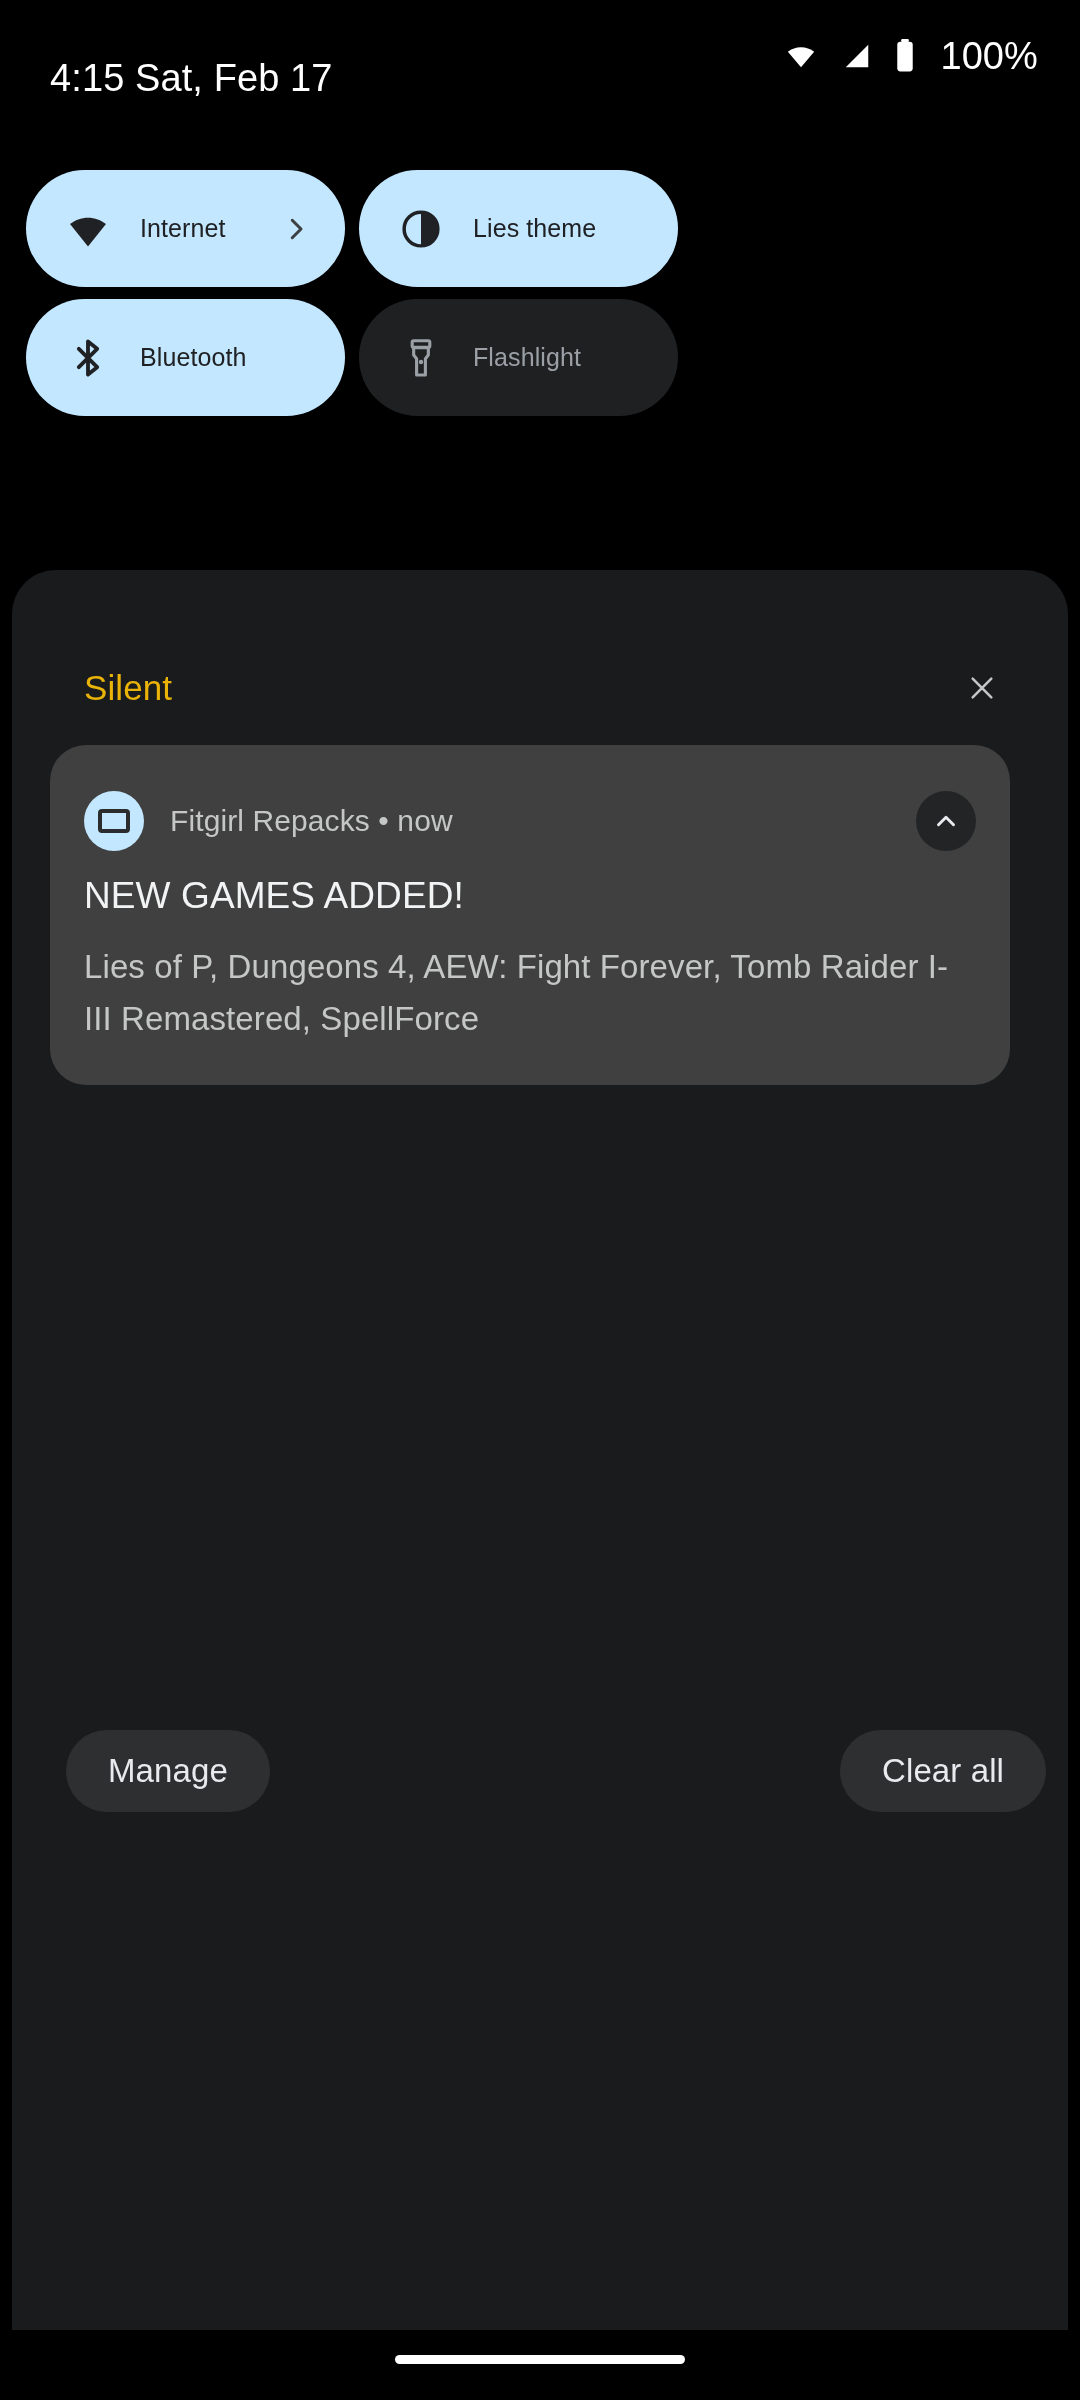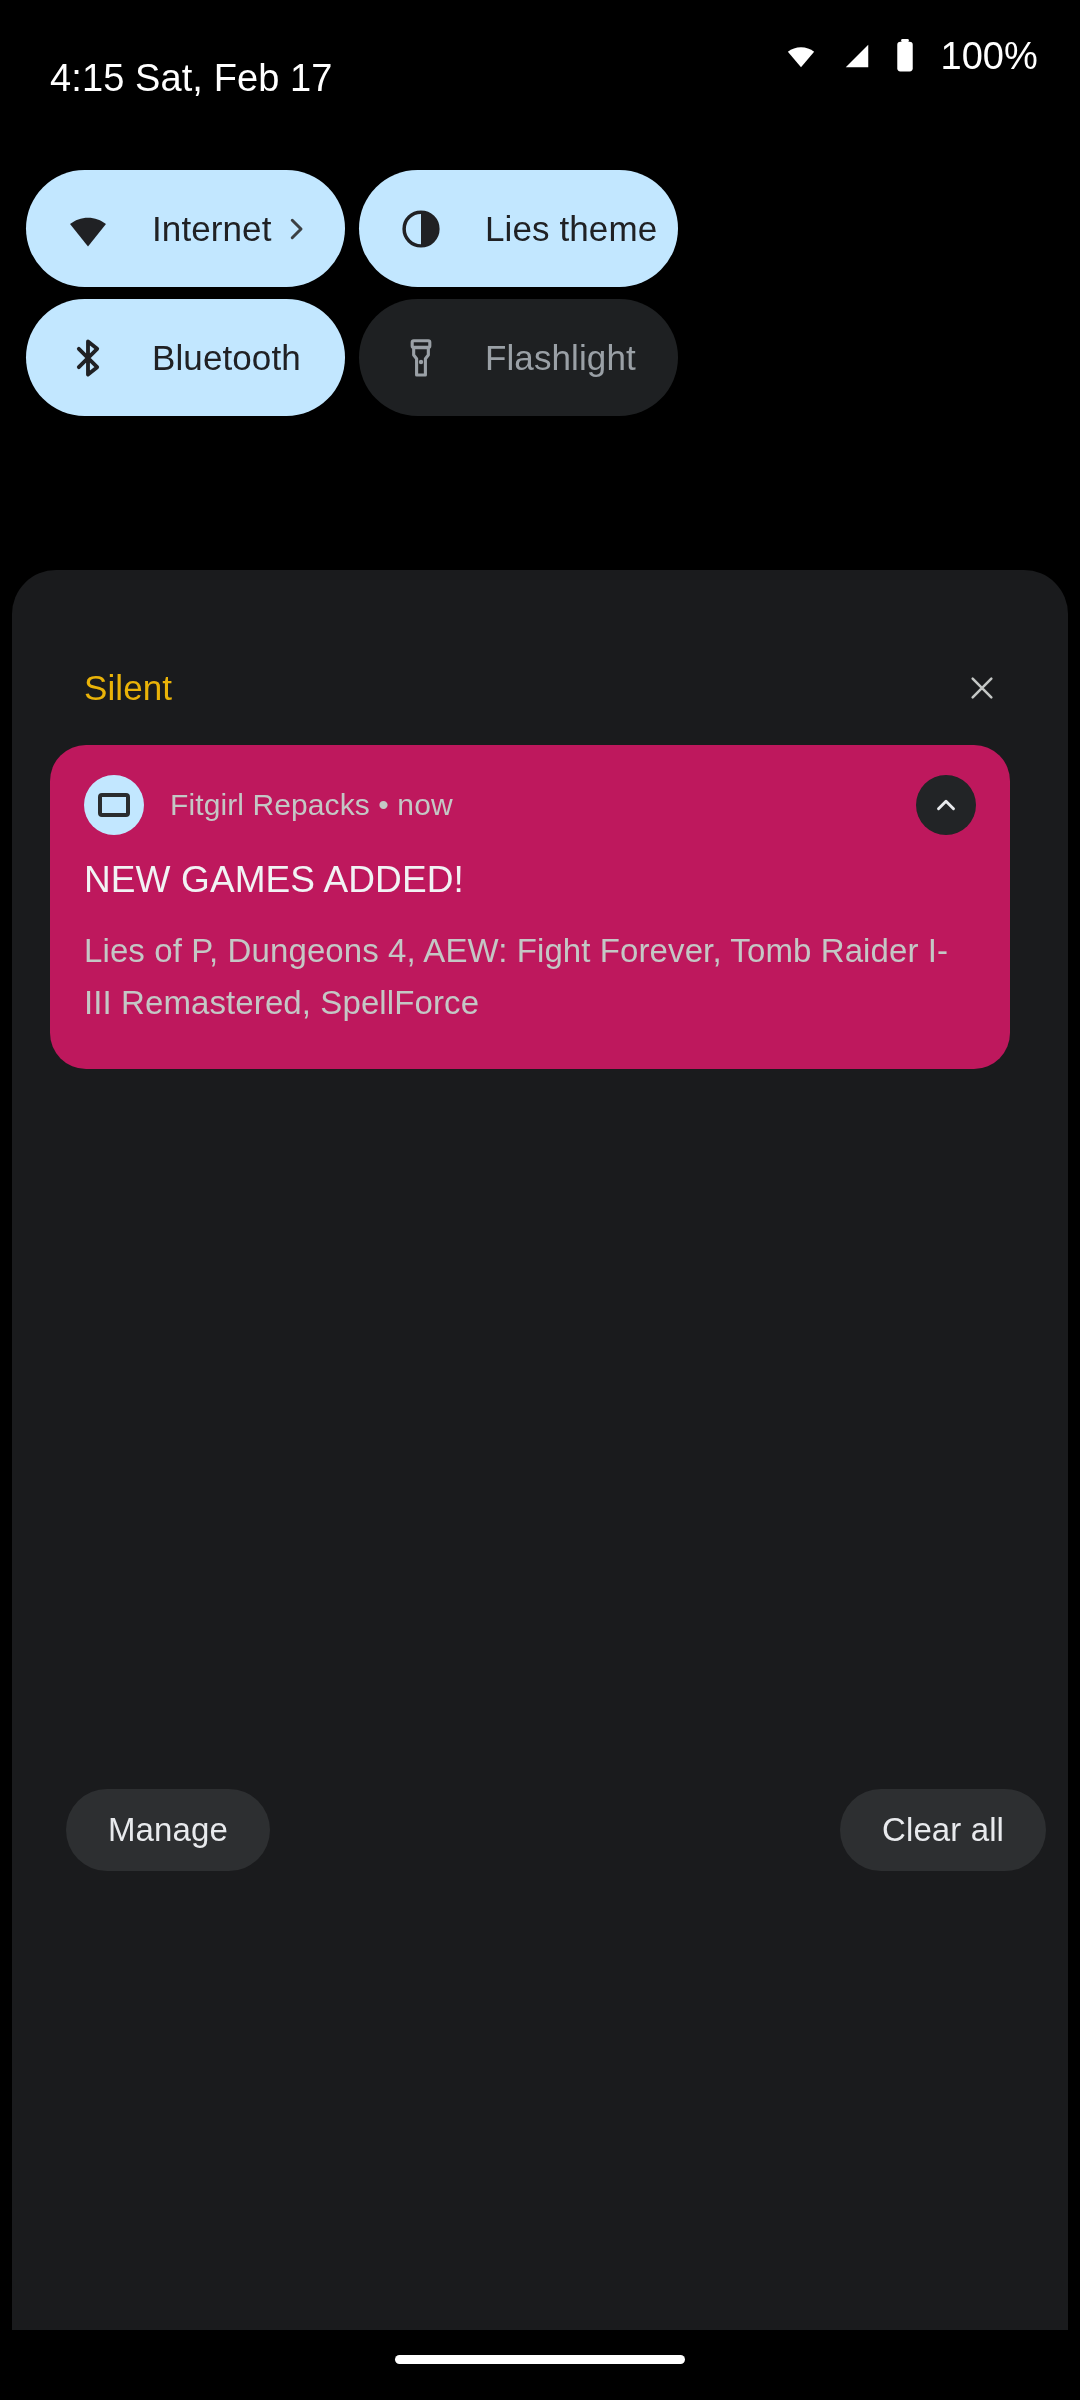--- a/index.html
+++ b/index.html
@@ -77,22 +77,22 @@
     width: 48px;
     height: 48px;
     flex: 0 0 48px;
     display: flex;
     align-items: center;
     justify-content: center;
   }
   .qs-icon svg { display: block; }
 
   .qs-label {
-    margin-left: 40px;
-    font-size: 35px;
+    margin-left: 28px;
+    font-size: 25px;
     letter-spacing: 0.1px;
     white-space: nowrap;
   }
   .qs-tile.on  .qs-label { color: #202124; }
   .qs-tile.off .qs-label { color: #9aa0a6; }
 
   .qs-chevron {
     position: absolute;
     right: 32px;
     top: 50%;
@@ -132,23 +132,23 @@
     display: flex; align-items: center; justify-content: center;
     cursor: pointer;
   }
 
   
   .notif-card {
     position: absolute;
     top: 175px;
     left: 38px;
     width: 960px;
-    background: #be185d;
+    background: #404040;
     border-radius: 36px;
-    padding: 30px 34px 40px 34px;
+    padding: 46px 34px 40px 34px;
   }
   .notif-head {
     display: flex;
     align-items: flex-start;
     position: relative;
     min-height: 60px;
   }
   .app-avatar {
     width: 60px; height: 60px;
     border-radius: 50%;
@@ -196,21 +196,21 @@
     color: #c4c7c5;
     font-size: 33px;
     line-height: 52px;
     letter-spacing: 0.1px;
     max-width: 870px;
   }
 
   
   .notif-footer {
     position: absolute;
-    top: 1210px;
+    top: 1151px;
     left: 54px;
     width: 980px;
     height: 100px;
     display: flex;
     align-items: center;
     justify-content: space-between;
   }
   .pill-btn {
     height: 82px;
     border-radius: 42px;

